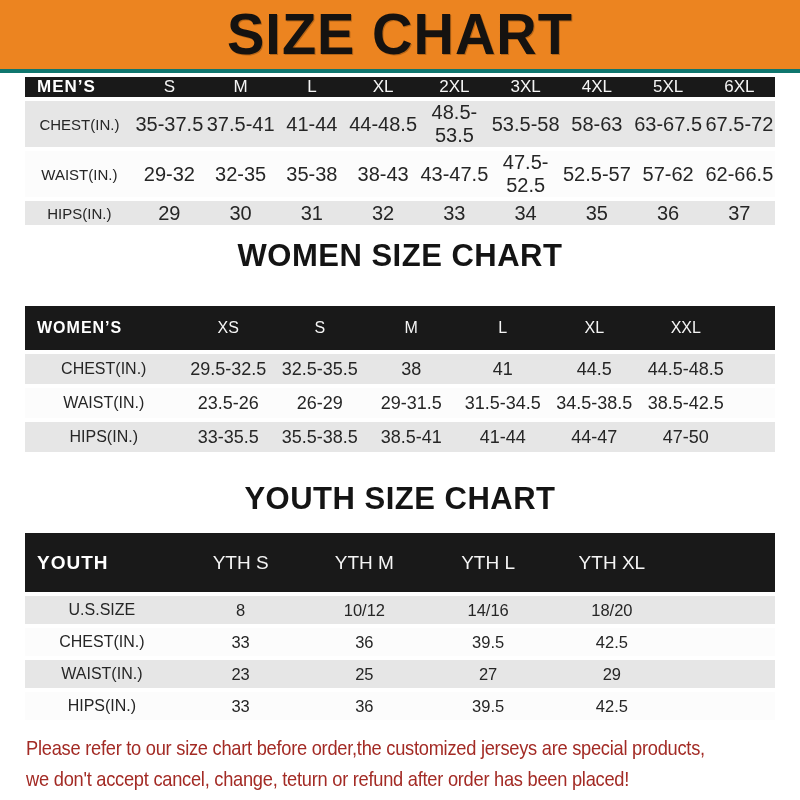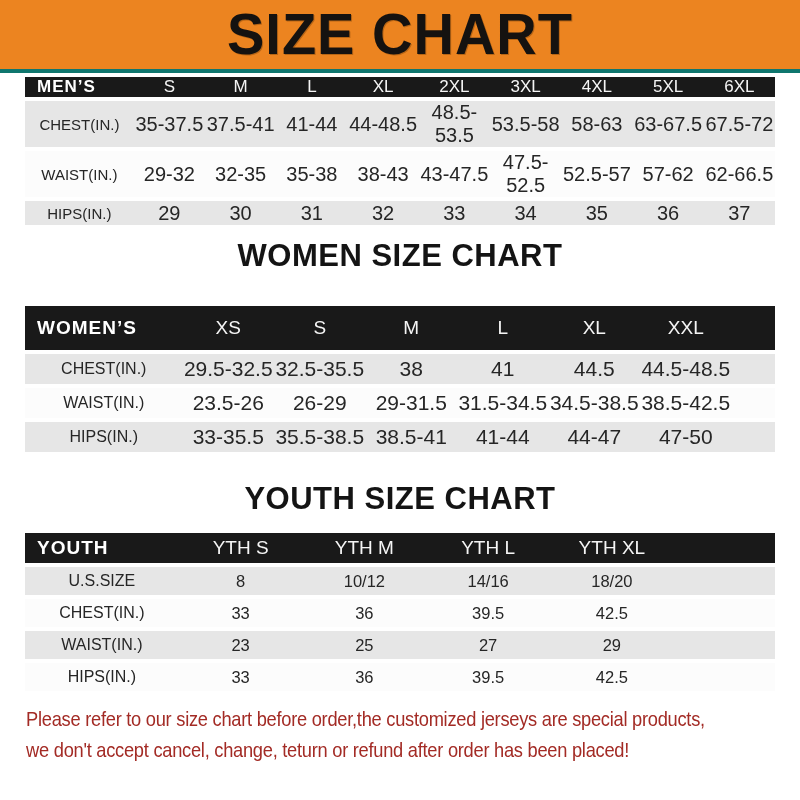--- a/index.html
+++ b/index.html
@@ -34,27 +34,27 @@
     width:750px;margin:0 auto;table-layout:fixed;
     border-collapse:separate;border-spacing:0 4px;
   }
   .header-row{background:#191919;}
   .header-row th{color:#f5f5f5;font-weight:normal;text-align:center;padding:0;}
   .corner{
     text-align:left !important;padding-left:12px !important;
     font-weight:bold !important;font-size:24px;letter-spacing:1px;color:#ffffff !important;
   }
   .t-men  .header-row th{height:16px;font-size:17px;}
-  .t-women .header-row th{height:44px;font-size:19px;}
-  .t-youth .header-row th{height:30px;font-size:19px;}
+  .t-women .header-row th{height:44px;font-size:16px;}
+  .t-youth .header-row th{height:59px;font-size:19px;}
   .data-row td{
     text-align:center;color:#262626;padding:0;
   }
   .t-men  .data-row td{height:24px;font-size:20px;}
-  .t-women .data-row td{height:30px;font-size:21px;}
+  .t-women .data-row td{height:30px;font-size:18px;}
   .t-youth .data-row td{height:28px;font-size:16.5px;margin-top:44px;}
   .row-label{font-size:15px !important;color:#1d1d1d;}
   .t-women .row-label,.t-youth .row-label{font-size:16px !important;}
   .r-gray{background:#E6E6E6;}
   .r-white{background:#FCFCFC;}
   
   .footer-note{
     margin-top:8px;padding-left:30px;
     color:#A32B25;font-size:21px;line-height:31px;font-weight:400;
     letter-spacing:-.3px;

